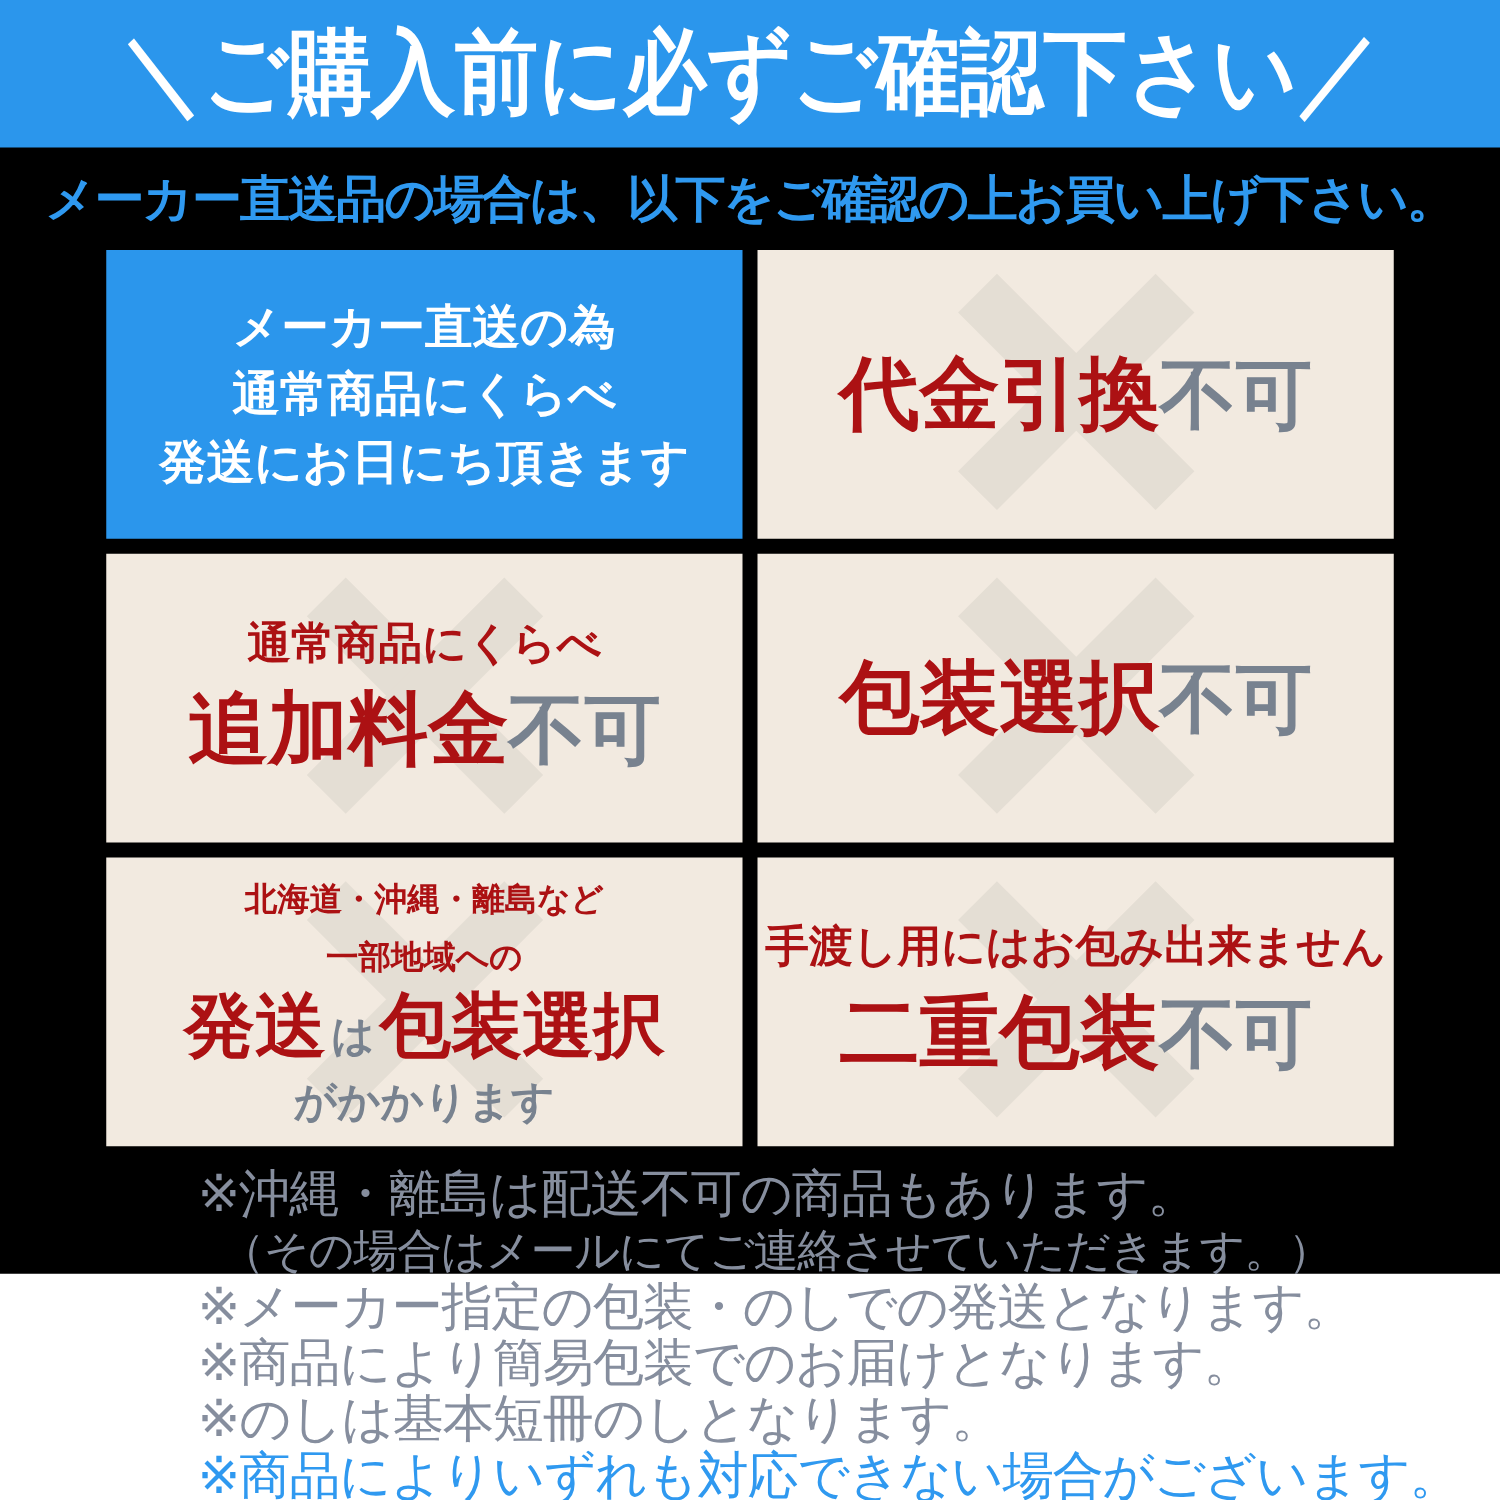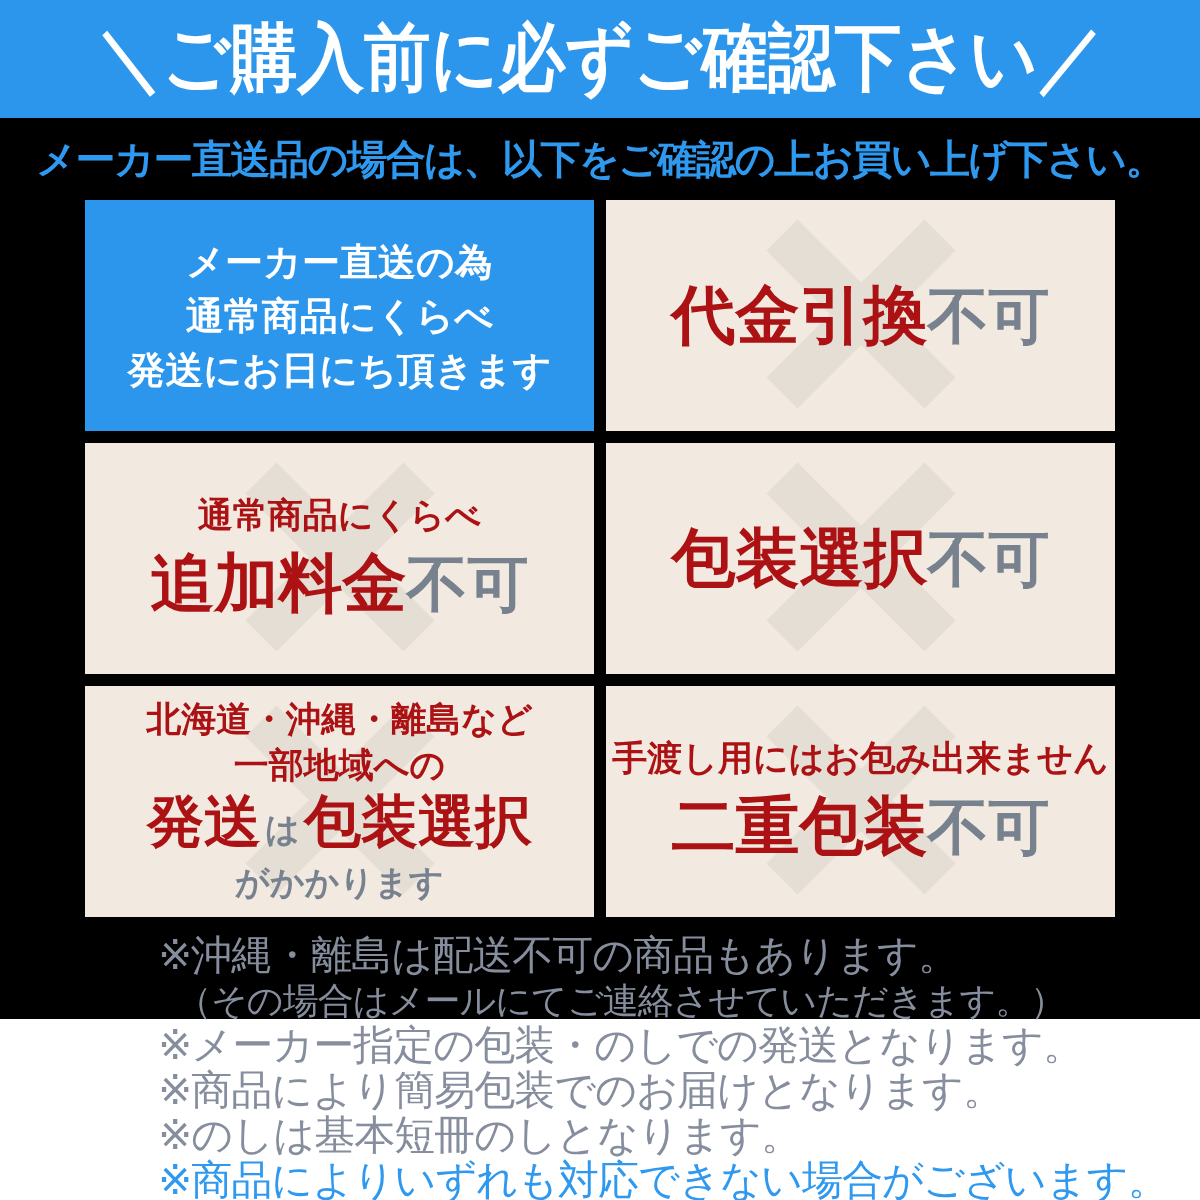--- a/index.html
+++ b/index.html
@@ -50,21 +50,21 @@
   }
   .content { position:relative; z-index:1; text-align:center; }
 
   .blue-line { color:#ffffff; font-size:38px; line-height:54px; font-weight:600; white-space:nowrap; }
 
   .main-row { display:flex; align-items:baseline; justify-content:center; white-space:nowrap; }
   .red-big  { color:#ac1113; font-size:64px; font-weight:700; }
   .gray-big { color:#78828f; font-size:61px; font-weight:700;font-family:Liberation Serif, serif; }
   .sub-line { color:#ac1113; font-size:35px; font-weight:700; line-height:50px; white-space:nowrap; }
 
-  .remote-sub  { color:#ac1113; font-size:35px; font-weight:700; line-height:46px; white-space:nowrap;text-align:center; }
+  .remote-sub  { color:#ac1113; font-size:26px; font-weight:700; line-height:46px; white-space:nowrap;text-align:center; }
   .remote-main { display:flex; align-items:baseline; justify-content:center; line-height:66px; white-space:nowrap; }
   .remote-red  { color:#ac1113; font-size:57px; font-weight:700; }
   .remote-mid  { color:#78828f; font-size:34px; font-weight:700; padding:0 4px; }
   .remote-tail { color:#78828f; font-size:34px; font-weight:700; line-height:46px; white-space:nowrap;font-family:Liberation Mono, monospace; }
 
   
   .notes { padding:16px 0 0 126px; }
   .note {
     color:#868e9e; font-size:41px; line-height:45px; font-weight:500;
     white-space:nowrap; letter-spacing:-1px;margin-left:32px;

